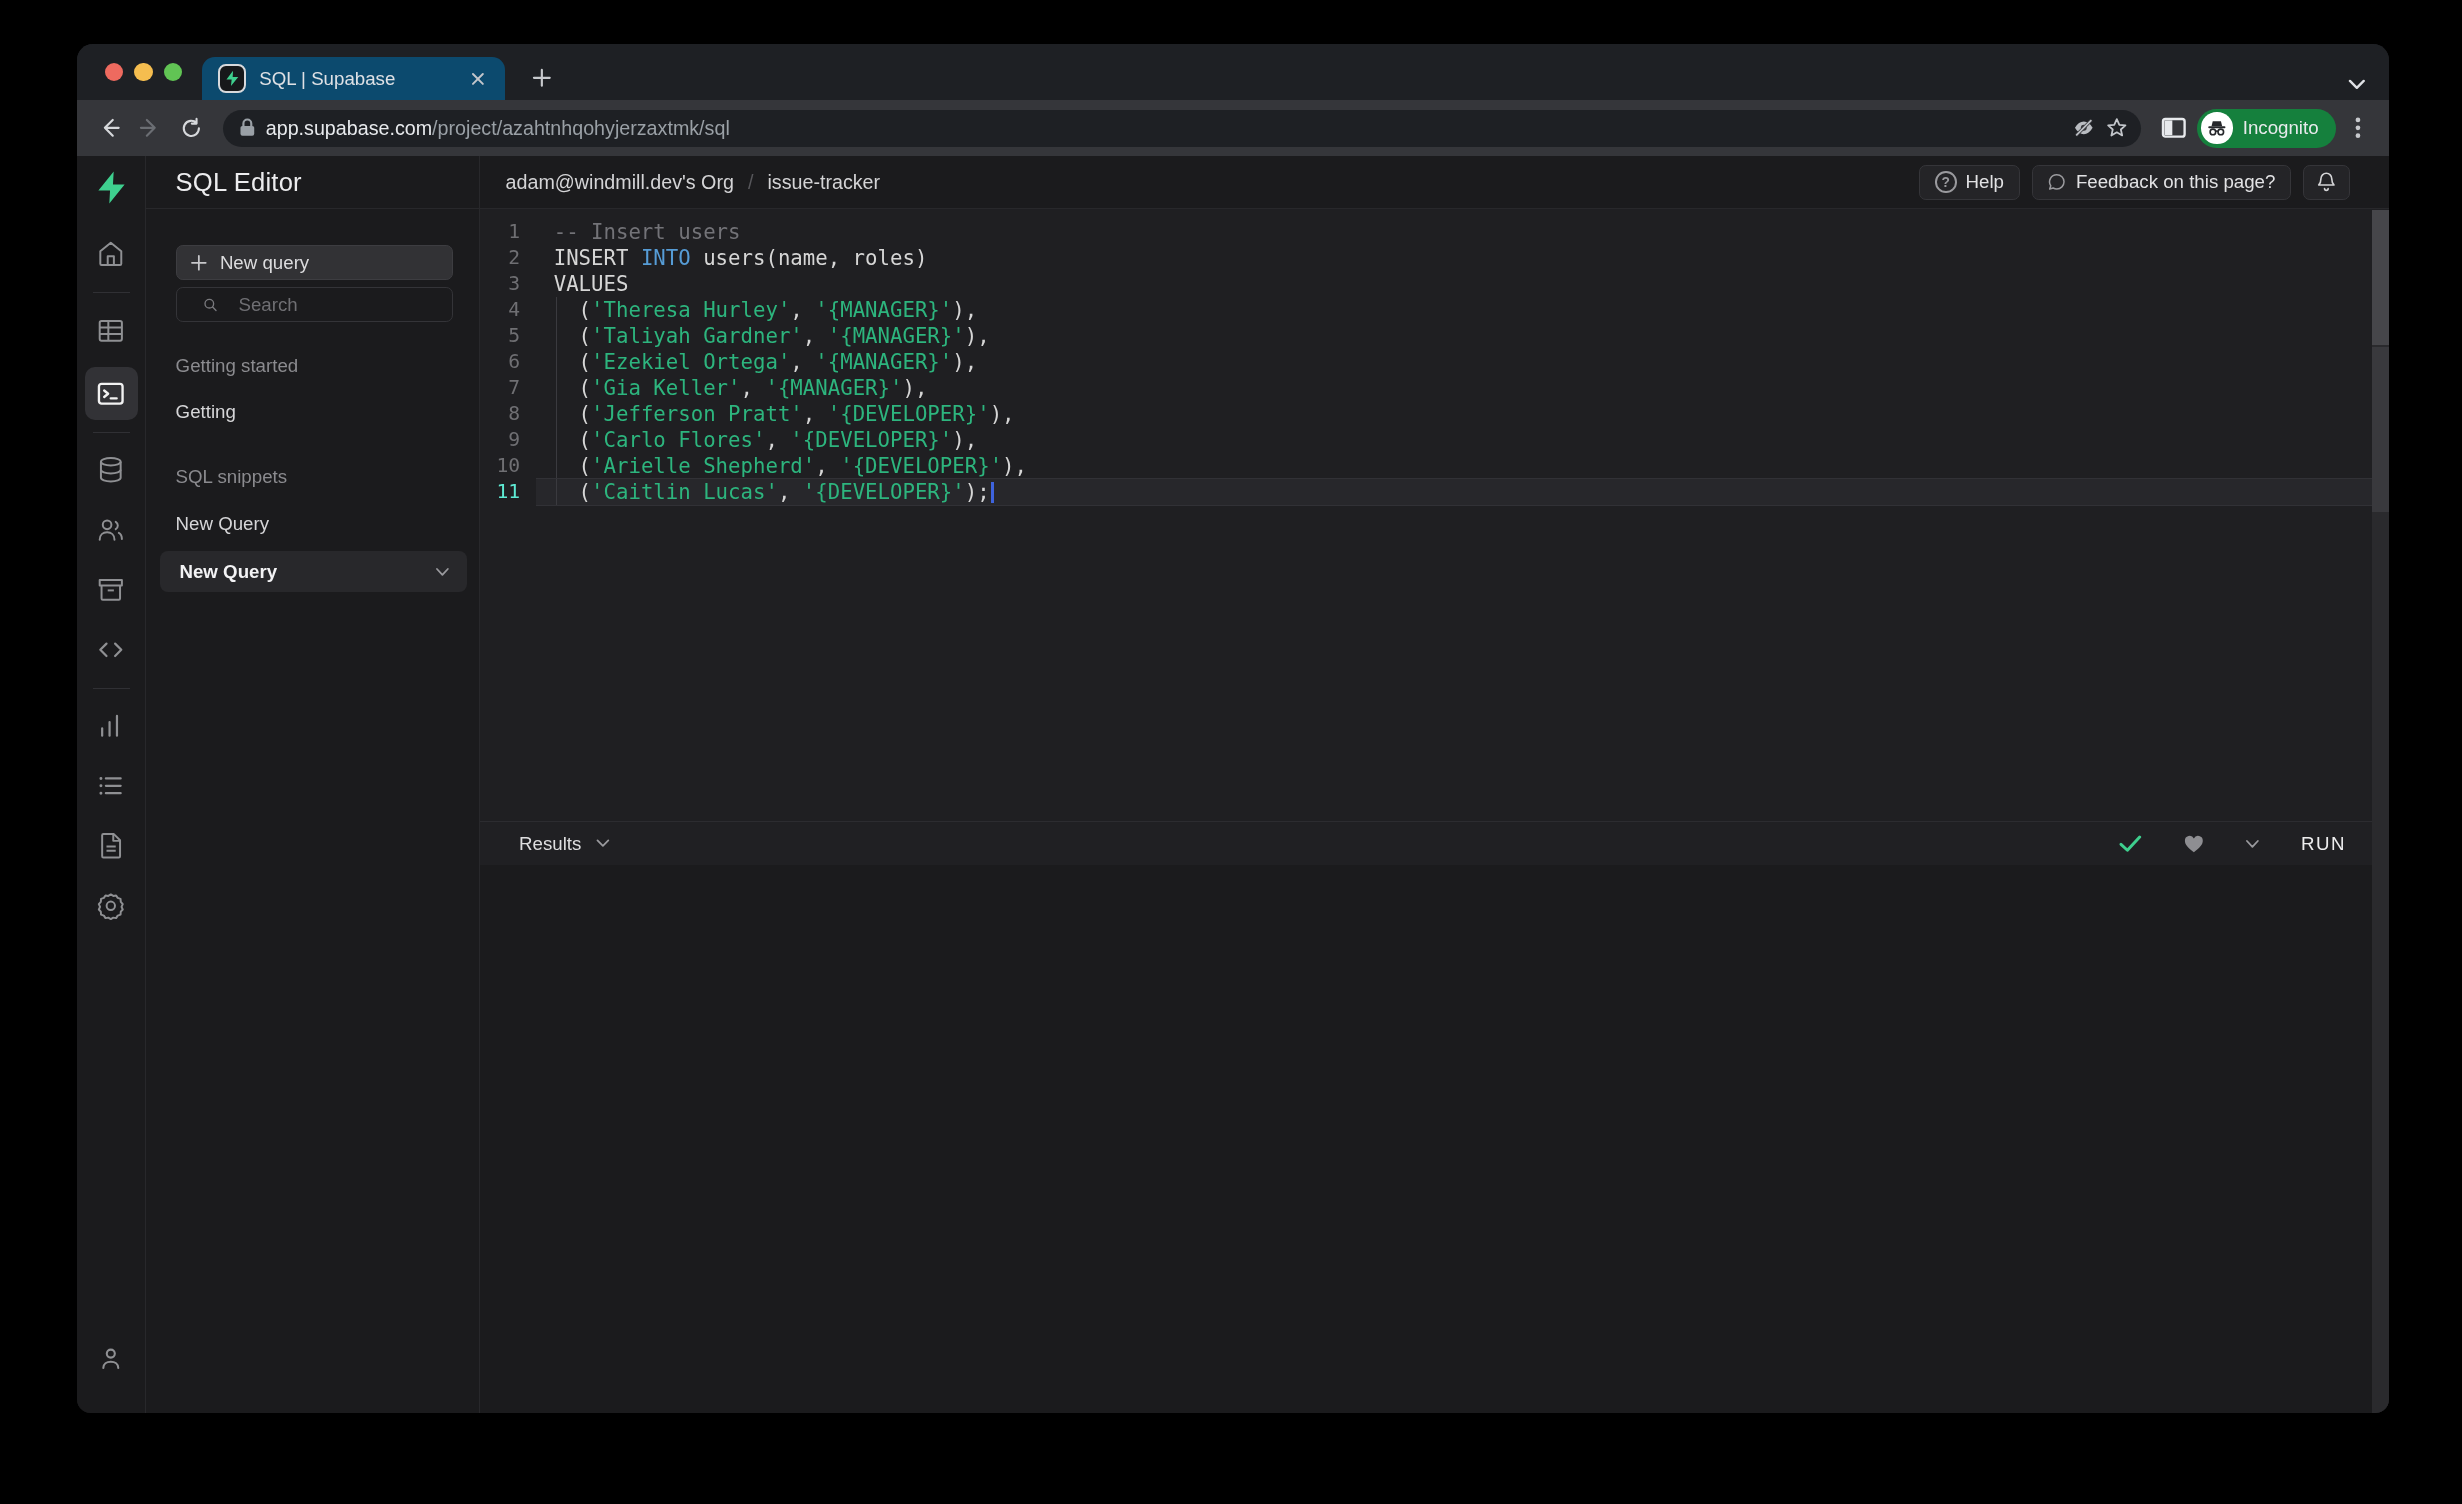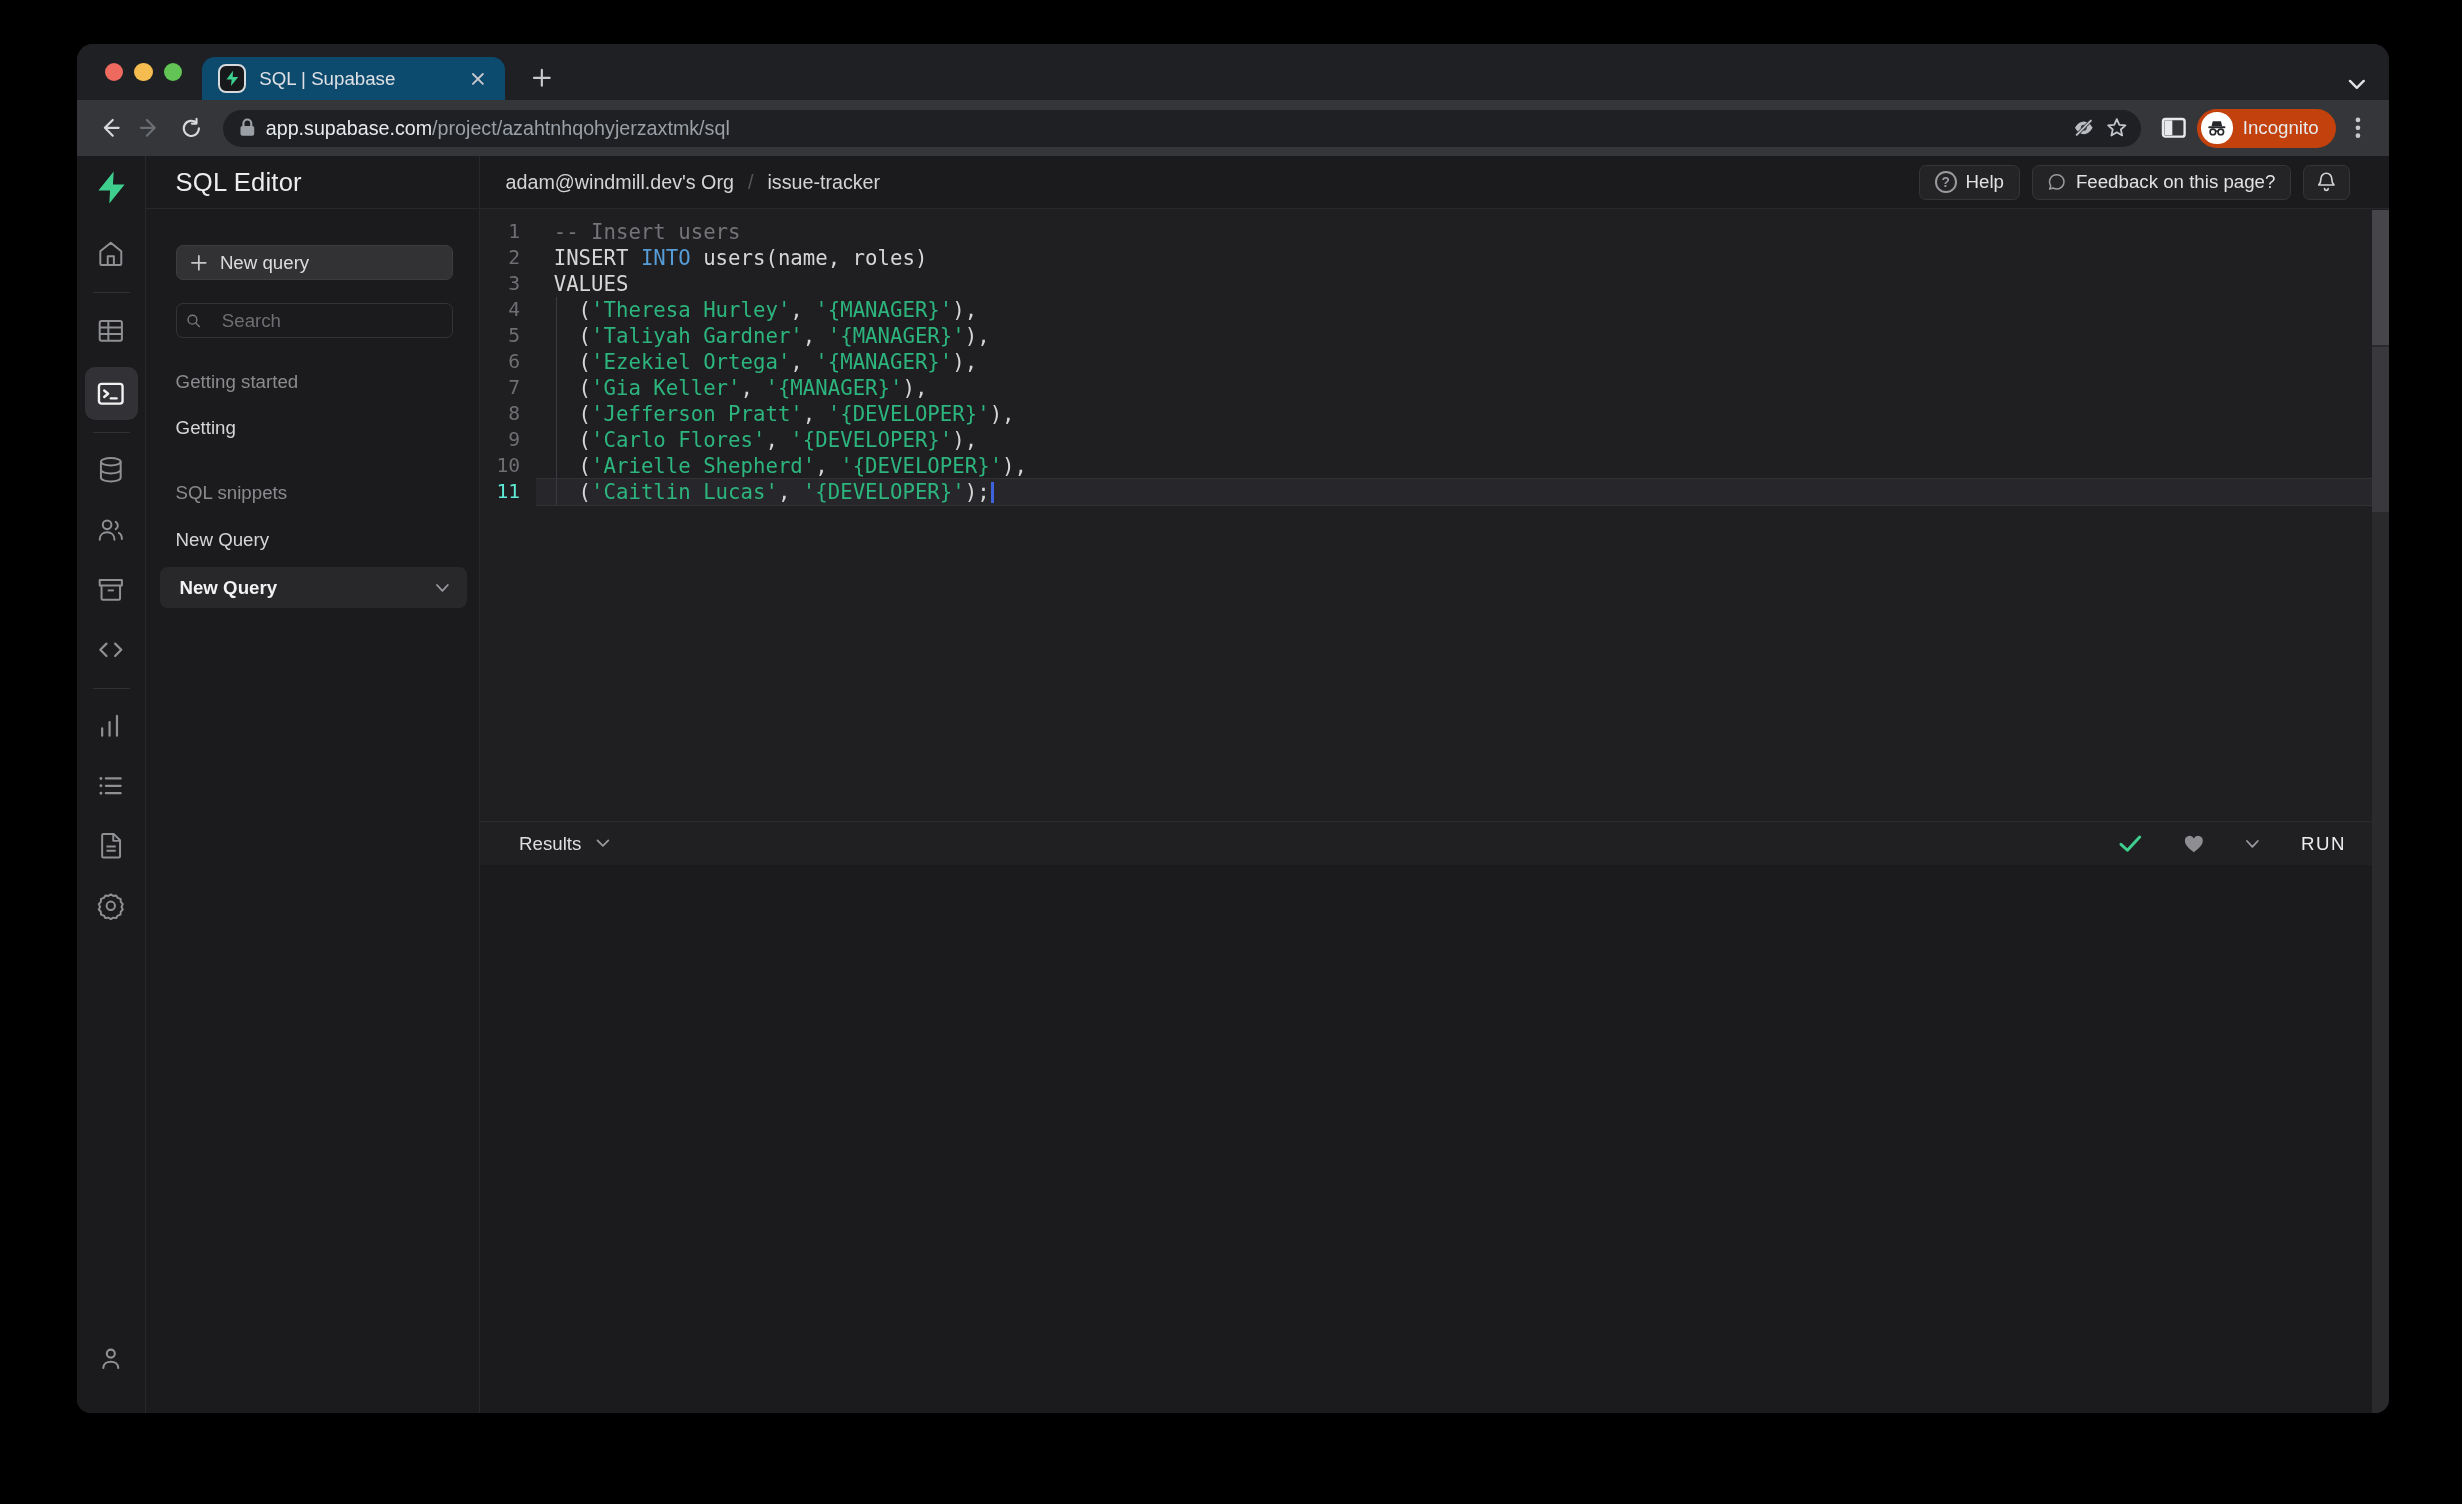--- a/index.html
+++ b/index.html
@@ -36,21 +36,21 @@
   .navbtn { width:37px; height:37px; display:flex; align-items:center; justify-content:center; border-radius:50%; flex:none; }
   .urlbar {
     flex:1; height:37px; margin:0 9.9px; background:#1e2024; border-radius:18.7px;
     display:flex; align-items:center; padding:0 7.9px 0 15.8px; min-width:0;
   }
   .url-text { margin-left:9.9px; font-size:19.7px; white-space:nowrap; overflow:hidden; flex:1; }
   .url-domain { color:#e8eaed;text-align:center; } .url-path { color:#9aa0a6; }
   .urlbar .navbtn { width:33px; height:33px; }
   .sidepanel-btn { width:39px; height:37px; display:flex; align-items:center; justify-content:center; flex:none; }
   .incog {
-    height:39px; border-radius:19.7px; background:#c2410c; display:flex; align-items:center;
+    height:39px; border-radius:19.7px; background:#15803d; display:flex; align-items:center;
     padding:3.9px 17.7px 3.9px 3.9px; gap:9.9px; flex:none;
   }
   .incog-circle { width:31.5px; height:31.5px; border-radius:50%; background:#fff; display:flex; align-items:center; justify-content:center; }
   .incog-label { font-size:18.7px; color:#e8eaed; font-weight:500; }
   .kebab { width:35px; height:37px; display:flex; align-items:center; justify-content:center; flex:none; }
 
   
   .app { flex:1; display:flex; min-height:0; position:relative; background:#1b1b1d; }
 
   .rail {
@@ -65,22 +65,22 @@
 
   .sidepanel { width:334px; flex:none; border-right:1px solid #28282b; display:flex; flex-direction:column; background:#1b1b1d; }
   .panel-header { height:53px; flex:none; border-bottom:1px solid #28282b; display:flex; align-items:center; padding-left:29.6px; }
   .panel-title { font-size:25.6px; color:#ececee; letter-spacing:0.2px; }
   .panel-body { padding:36px 25.6px 0 29.6px; display:flex; flex-direction:column; }
   .btn-newquery {
     height:35px; border-radius:6.9px; background:#323235; border:1px solid #3d3d41;
     display:flex; align-items:center; gap:11.8px; padding:0 13.8px; color:#dcdcde; font-size:18.7px;
   }
   .search-box {
-    margin-top:23px; height:35px; border-radius:6.9px; border:1px solid #343438; background:transparent;
-    display:flex; align-items:center; gap:21px; padding:0 9px; color:#7a7a7e;
+    margin-top:7px; height:35px; border-radius:6.9px; border:1px solid #343438; background:transparent;
+    display:flex; align-items:center; gap:21px; padding:0 26px; color:#7a7a7e;
   }
   .search-box input { background:transparent; border:none; outline:none; color:#c9c9cc; font-size:18.7px; width:100%; font-family:"Liberation Sans",sans-serif; }
   .search-box input::placeholder { color:#6f6f73; }
   .section-label { font-size:18.7px; color:#8b8b8f; margin-top:32.5px; }
   .panel-item { font-size:18.7px; color:#d6d6d8; margin-top:24.6px; cursor:default; }
   .gap-lg { margin-top:43px; }
   .active-item {
     margin:16.7px -13.8px 0 -15.8px; height:41px; border-radius:7.9px; background:#28282b;
     display:flex; align-items:center; justify-content:space-between; padding:0 17.7px 0 19.7px;
   }

